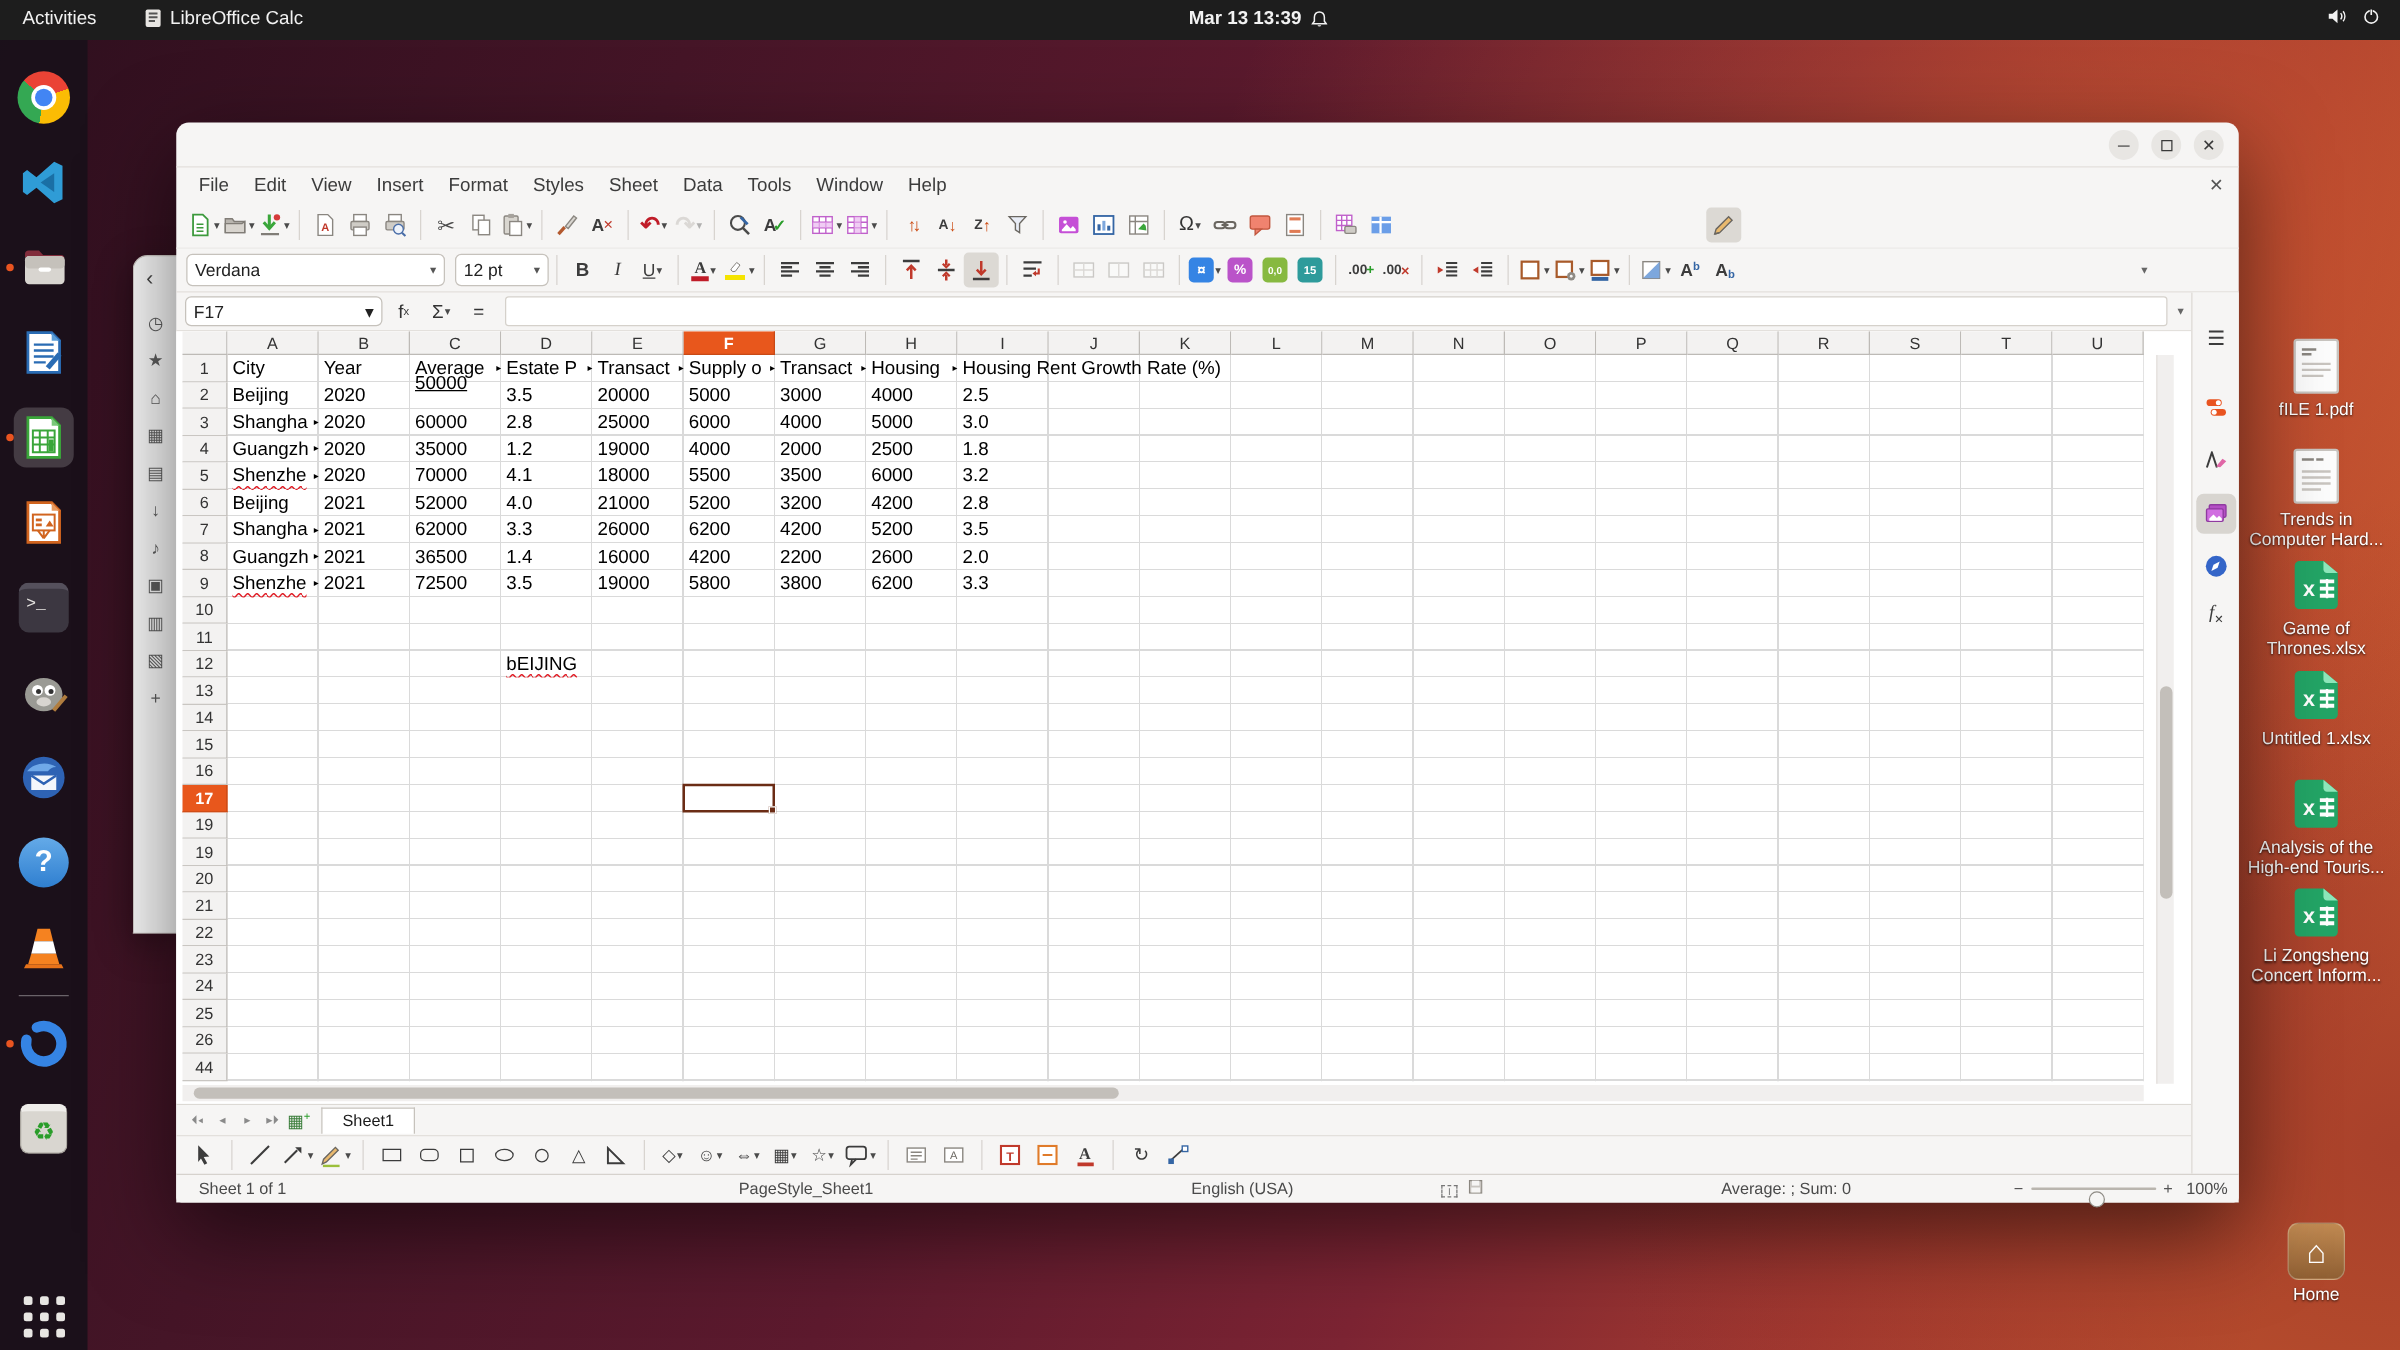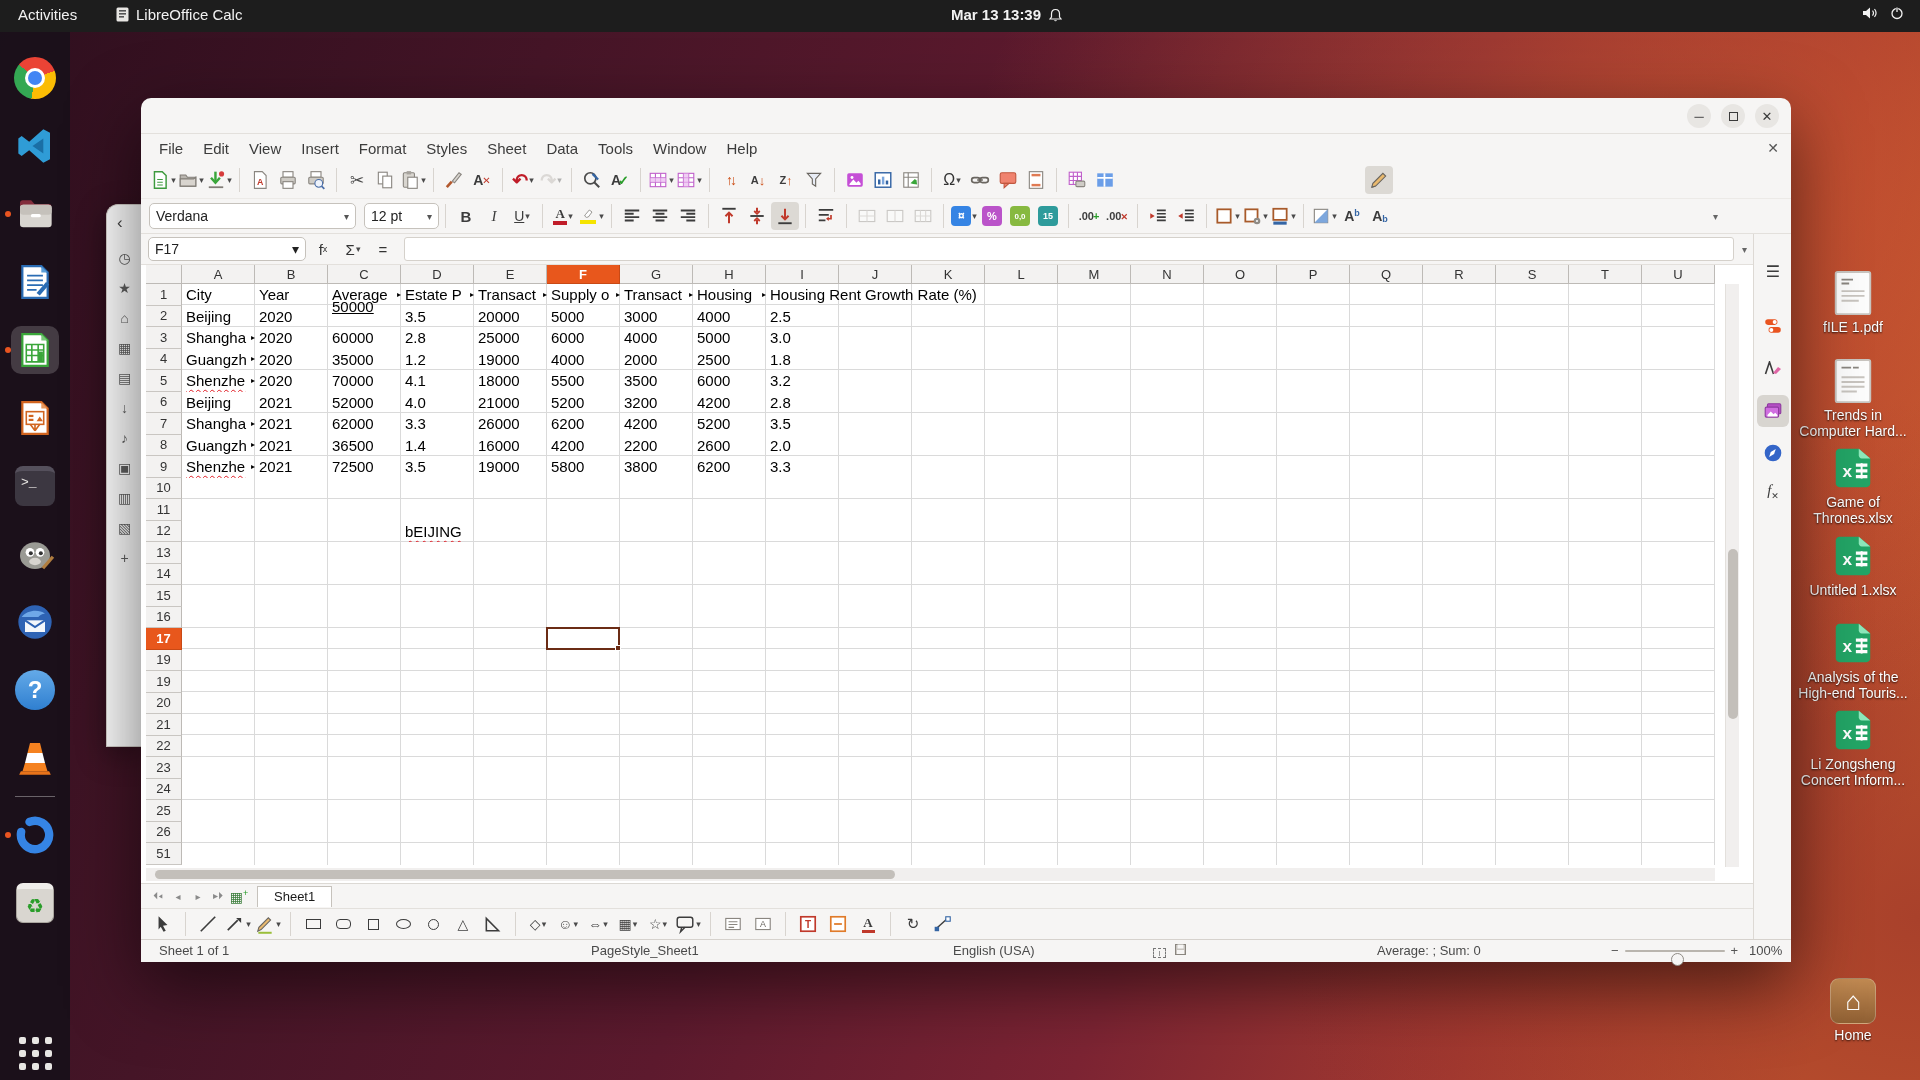--- a/index.html
+++ b/index.html
@@ -944,21 +944,21 @@
             <div class="rowh sel" style="top: 363px; height: 21.5px;">17</div>
             <div class="rowh" style="top: 384.5px; height: 21.5px;">19</div>
             <div class="rowh" style="top: 406px; height: 21.5px;">19</div>
             <div class="rowh" style="top: 427.5px; height: 21.5px;">20</div>
             <div class="rowh" style="top: 449px; height: 21.5px;">21</div>
             <div class="rowh" style="top: 470.5px; height: 21.5px;">22</div>
             <div class="rowh" style="top: 492px; height: 21.5px;">23</div>
             <div class="rowh" style="top: 513.5px; height: 21.5px;">24</div>
             <div class="rowh" style="top: 535px; height: 21.5px;">25</div>
             <div class="rowh" style="top: 556.5px; height: 21.5px;">26</div>
-            <div class="rowh" style="top: 578px; height: 21.5px;">51</div>
+            <div class="rowh" style="top: 578px; height: 21.5px;">44</div>
             <div class="cell clip" style="left: 36px; top: 19px; width: 73px;"><span>City</span></div>
             <div class="cell clip" style="left: 109px; top: 19px; width: 73px;"><span>Year</span></div>
             <div class="cell clip" style="left: 182px; top: 19px; width: 73px;"><span>Average</span><span class="trunc">▸</span></div>
             <div class="cell clip" style="left: 255px; top: 19px; width: 73px;"><span>Estate P</span><span class="trunc">▸</span></div>
             <div class="cell clip" style="left: 328px; top: 19px; width: 73px;"><span>Transact</span><span class="trunc">▸</span></div>
             <div class="cell clip" style="left: 401px; top: 19px; width: 73px;"><span>Supply o</span><span class="trunc">▸</span></div>
             <div class="cell clip" style="left: 474px; top: 19px; width: 73px;"><span>Transact</span><span class="trunc">▸</span></div>
             <div class="cell clip" style="left: 547px; top: 19px; width: 73px;"><span>Housing</span><span class="trunc">▸</span></div>
             <div class="cell" style="left: 620px; top: 19px; width: 330px;"><span>Housing Rent Growth Rate (%)</span></div>
             <div class="cell clip" style="left: 36px; top: 40.5px; width: 73px;"><span>Beijing</span></div>

